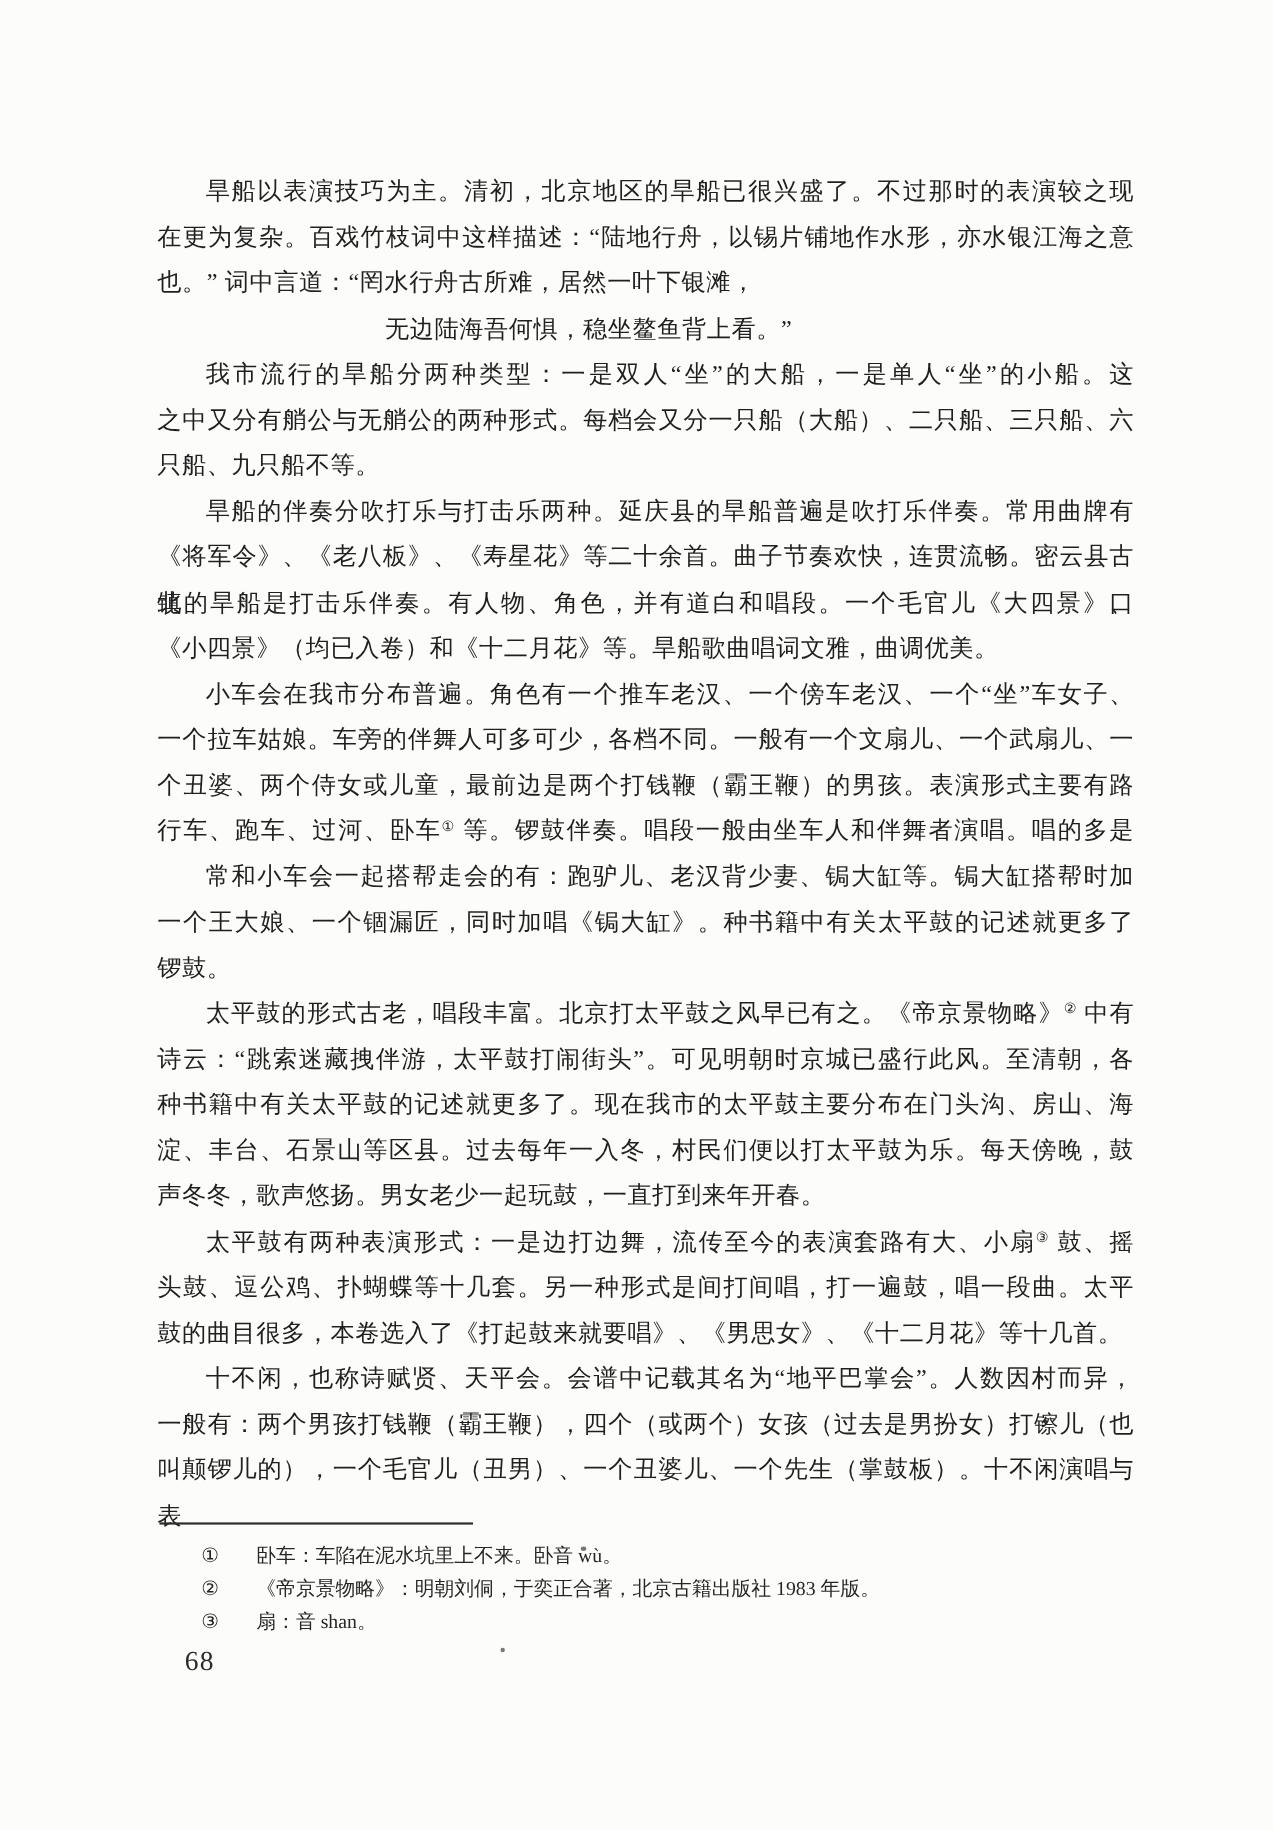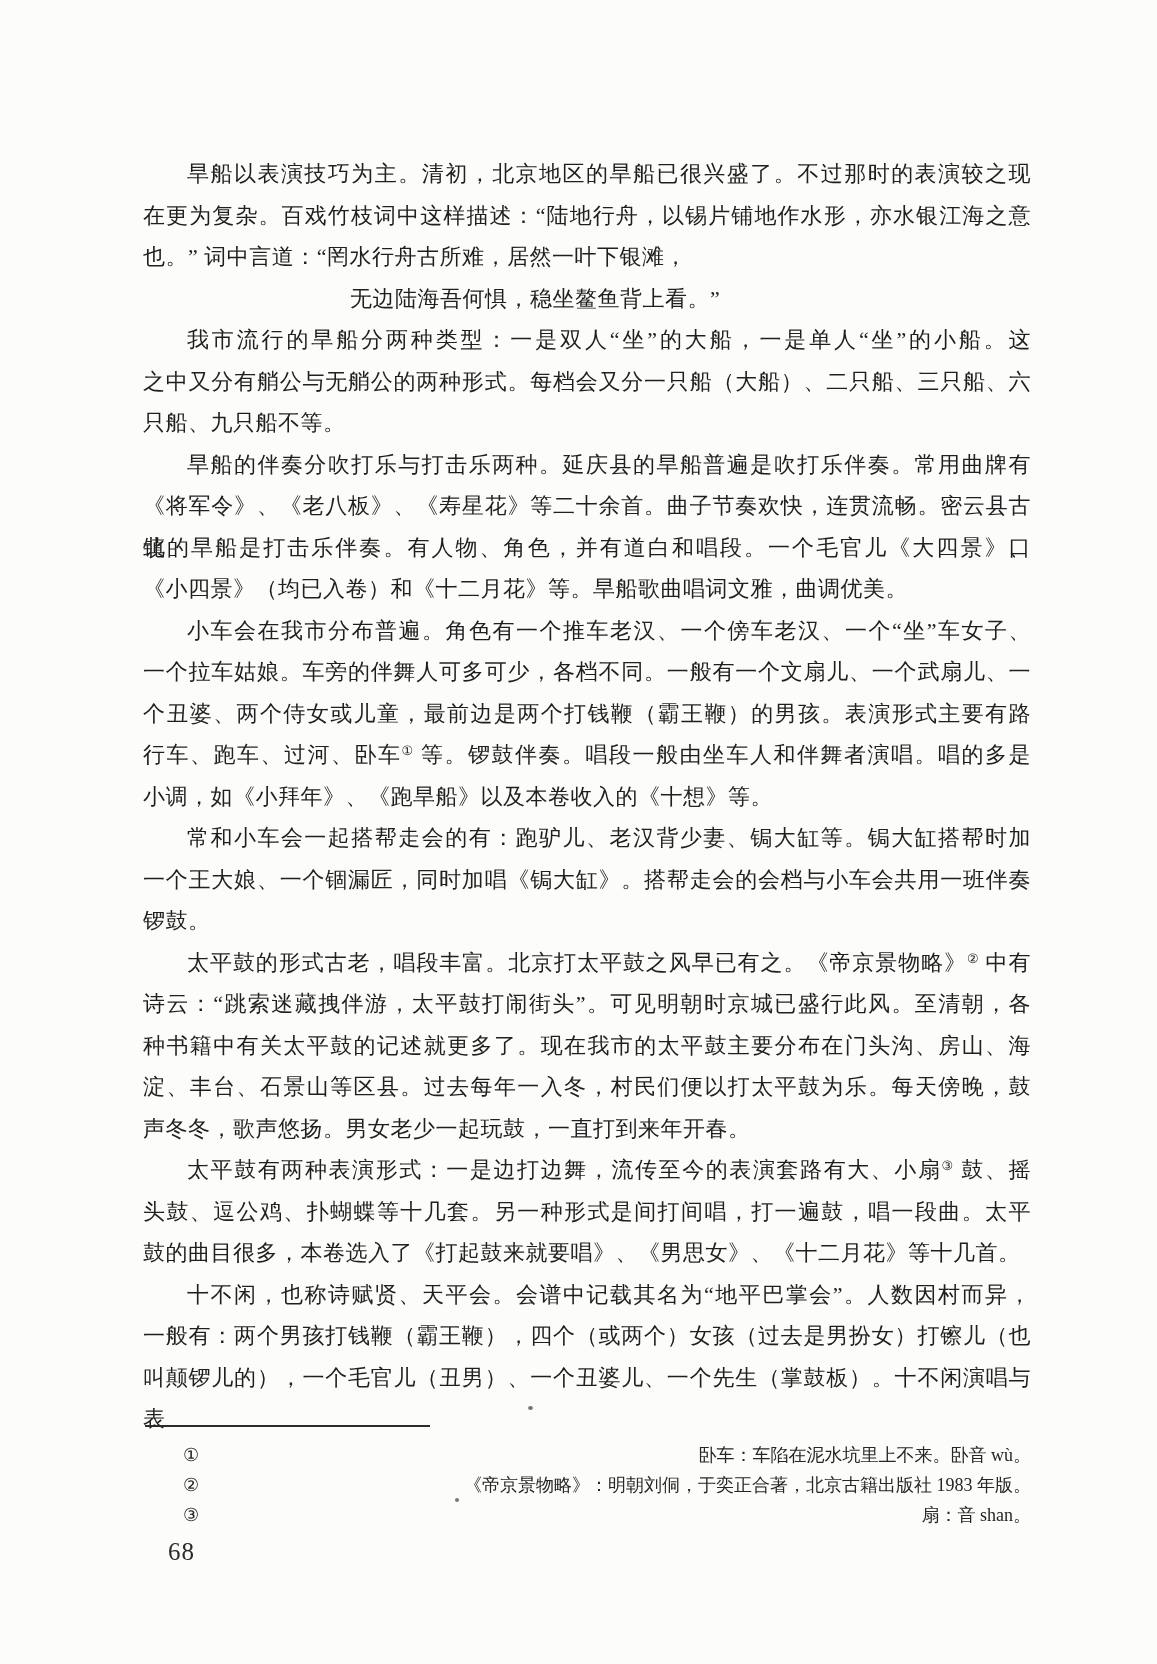--- a/index.html
+++ b/index.html
@@ -48,21 +48,21 @@
     background: #2c2c2c;
   }
   .footnotes { margin-top: 13px; padding-left: 40px; }
   .footnote {
     display: flex;
     font-size: 18px;
     line-height: 30px;
     color: #262626;
   }
   .fn-marker { width: 50px; flex: none; }
-  .fn-text { flex: 1; text-align: right; }
+  .fn-text { flex: 1; }
   .page-number {
     margin-top: 8px;
     padding-left: 25px;
     font-size: 25px;
     letter-spacing: 1px;
     color: #2a2a2a;
   }
   .speck {
     position: absolute;
     background: #555;
@@ -87,23 +87,22 @@
         <div class="line full">之中又分有艄公与无艄公的两种形式。每档会又分一只船（大船）、二只船、三只船、六</div>
         <div class="line end">只船、九只船不等。</div>
         <div class="line first">旱船的伴奏分吹打乐与打击乐两种。延庆县的旱船普遍是吹打乐伴奏。常用曲牌有</div>
         <div class="line full">《将军令》、《老八板》、《寿星花》等二十余首。曲子节奏欢快，连贯流畅。密云县古北口</div>
         <div class="line full">镇的旱船是打击乐伴奏。有人物、角色，并有道白和唱段。一个毛官儿《大四景》、</div>
         <div class="line end">《小四景》（均已入卷）和《十二月花》等。旱船歌曲唱词文雅，曲调优美。</div>
         <div class="line first">小车会在我市分布普遍。角色有一个推车老汉、一个傍车老汉、一个“坐”车女子、</div>
         <div class="line full">一个拉车姑娘。车旁的伴舞人可多可少，各档不同。一般有一个文扇儿、一个武扇儿、一</div>
         <div class="line full">个丑婆、两个侍女或儿童，最前边是两个打钱鞭（霸王鞭）的男孩。表演形式主要有路</div>
         <div class="line full">行车、跑车、过河、卧车<sup class="fn-ref">①</sup> 等。锣鼓伴奏。唱段一般由坐车人和伴舞者演唱。唱的多是</div>
-        <div class="line end">小调，如《小拜年》、《跑旱船》以及本卷收入的《十想》等。</div>
         <div class="line first">常和小车会一起搭帮走会的有：跑驴儿、老汉背少妻、锔大缸等。锔大缸搭帮时加</div>
-        <div class="line full">一个王大娘、一个锢漏匠，同时加唱《锔大缸》。搭帮走会的会档与小车会共用一班伴奏</div>
+        <div class="line full">一个王大娘、一个锢漏匠，同时加唱《锔大缸》。种书籍中有关太平鼓的记述就更多了</div>
         <div class="line end">锣鼓。</div>
         <div class="line first">太平鼓的形式古老，唱段丰富。北京打太平鼓之风早已有之。《帝京景物略》<sup class="fn-ref">②</sup> 中有</div>
         <div class="line full">诗云：“跳索迷藏拽伴游，太平鼓打闹街头”。可见明朝时京城已盛行此风。至清朝，各</div>
         <div class="line full">种书籍中有关太平鼓的记述就更多了。现在我市的太平鼓主要分布在门头沟、房山、海</div>
         <div class="line full">淀、丰台、石景山等区县。过去每年一入冬，村民们便以打太平鼓为乐。每天傍晚，鼓</div>
         <div class="line end">声冬冬，歌声悠扬。男女老少一起玩鼓，一直打到来年开春。</div>
         <div class="line first">太平鼓有两种表演形式：一是边打边舞，流传至今的表演套路有大、小扇<sup class="fn-ref">③</sup> 鼓、摇</div>
         <div class="line full">头鼓、逗公鸡、扑蝴蝶等十几套。另一种形式是间打间唱，打一遍鼓，唱一段曲。太平</div>
         <div class="line end">鼓的曲目很多，本卷选入了《打起鼓来就要唱》、《男思女》、《十二月花》等十几首。</div>
         <div class="line first">十不闲，也称诗赋贤、天平会。会谱中记载其名为“地平巴掌会”。人数因村而异，</div>

